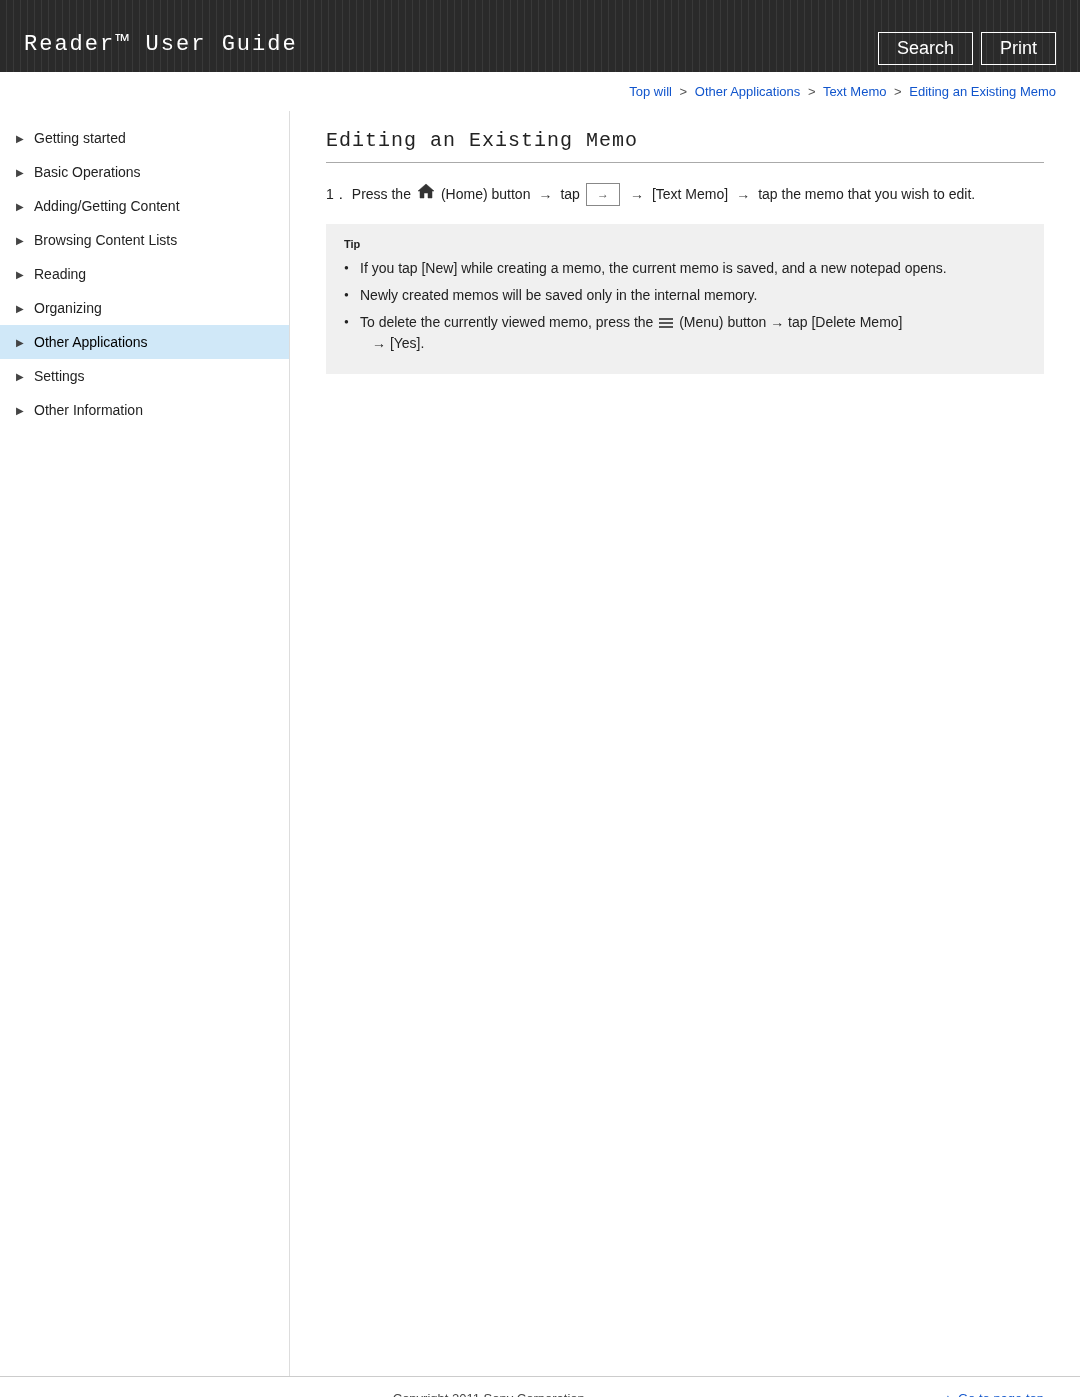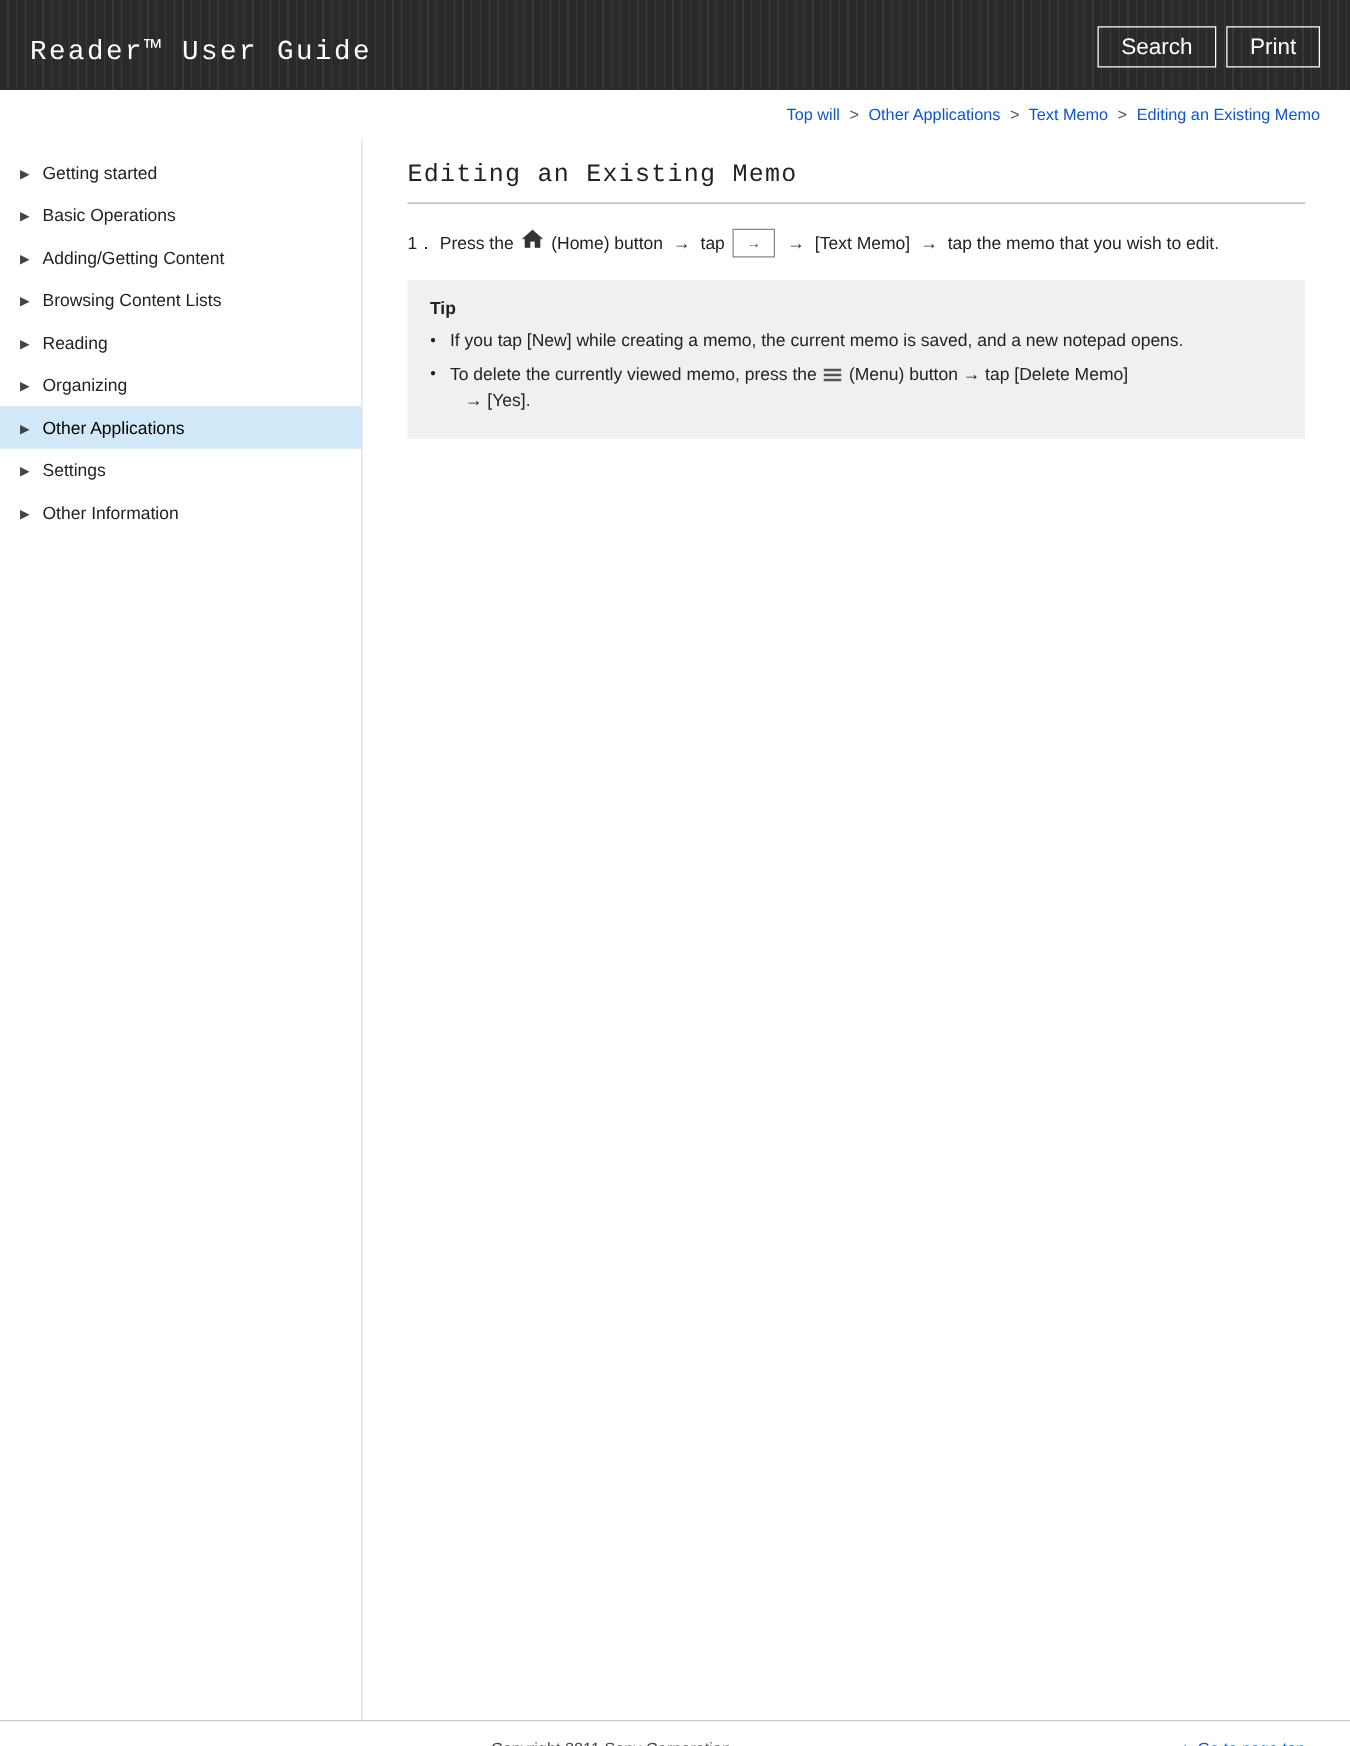--- a/index.html
+++ b/index.html
@@ -16,23 +16,23 @@
     .header {
       background: #2a2a2a;
       background-image: repeating-linear-gradient(
         90deg,
         transparent,
         transparent 6px,
         rgba(255,255,255,0.07) 6px,
         rgba(255,255,255,0.07) 7px
       );
       display: flex;
-      align-items: flex-end;
+      align-items: flex-start;
       justify-content: space-between;
-      padding: 18px 24px;
+      padding: 32px 24px;
       height: 72px;
     }
     .header-title {
       color: #fff;
       font-size: 22px;
       font-family: 'Courier New', monospace;
       font-weight: normal;
       letter-spacing: 2px;
     }
     .header-buttons {
@@ -185,21 +185,21 @@
     }
 
     
     .tip-box {
       background: #f0f0f0;
       border: none;
       padding: 14px 18px;
       margin-top: 18px;
     }
     .tip-title {
-      font-size: 14px;
+      font-size: 11px;
       font-weight: bold;
       margin-bottom: 8px;
     }
     .tip-list {
       list-style: none;
       padding: 0;
     }
     .tip-list li {
       padding-left: 16px;
       position: relative;
@@ -321,20 +321,23 @@
 
 
 
     <div class="tip-box">
       <div class="tip-title">Tip</div>
       <ul class="tip-list">
         <li>
           <span>If you tap [New] while creating a memo, the current memo is saved, and a new notepad opens.</span>
         </li>
         <li>
+          <span>Newly created memos will be saved only in the internal memory.</span>
+        </li>
+        <li>
           <span>To delete the currently viewed memo, press the </span>
           <span class="menu-icon">
             <span></span><span></span><span></span>
           </span>
           <span> (Menu) button → tap [Delete Memo]</span>
           <br>
           <span style="margin-left:12px;text-align:right;">→ [Yes].</span>
         </li>
       </ul>
     </div>

